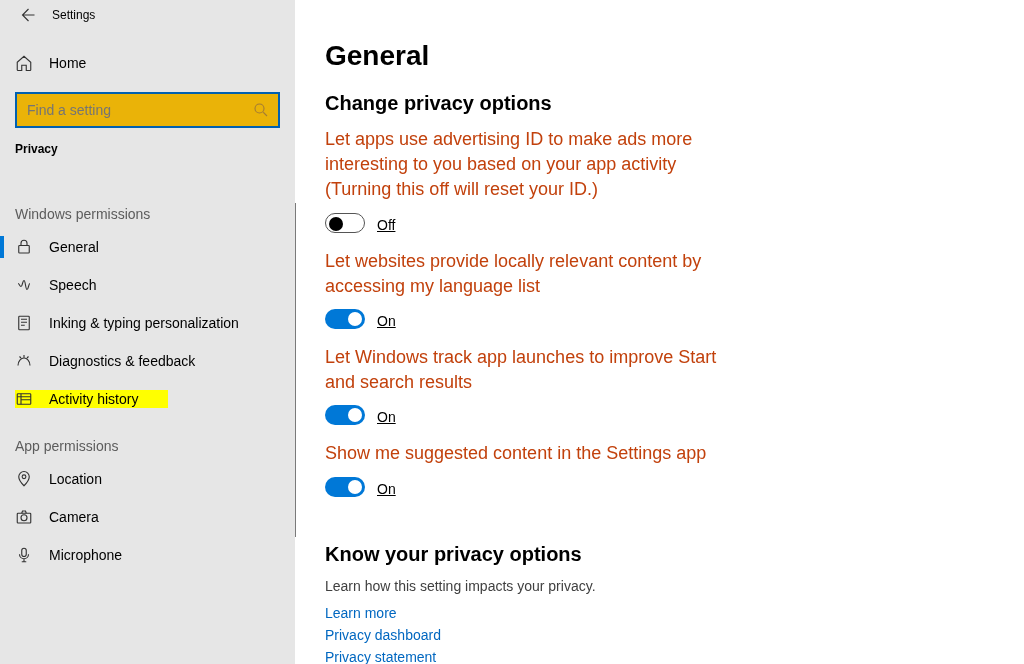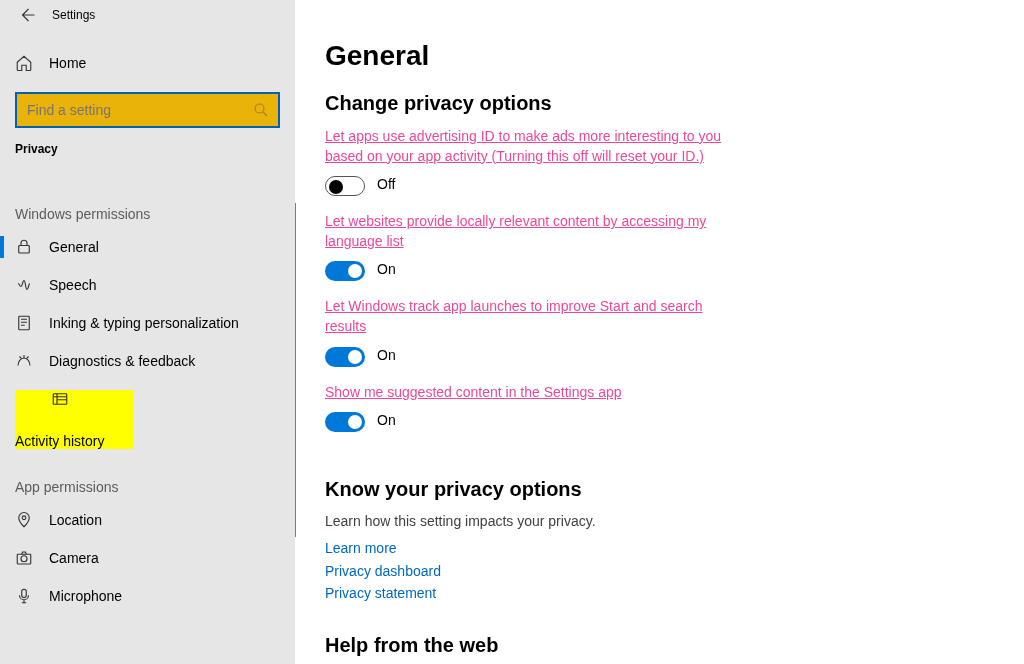--- a/index.html
+++ b/index.html
@@ -21,24 +21,24 @@
   .group-title{font-size:14px;color:#5c5c5c;padding:20px 0 6px 15px;}
   .nav-item{display:flex;align-items:center;gap:16px;padding:10px 0 10px 15px;position:relative;}
   .nav-item .label{font-size:14px;}
   .nav-item.selected::before{content:"";position:absolute;left:0;top:8px;bottom:8px;width:4px;background:#0078d7;}
   .highlight{background:#ffff00;display:inline-block;padding-right:30px;}
   .icon{width:18px;height:18px;display:inline-flex;align-items:center;justify-content:center;flex:none;}
   .icon svg{width:18px;height:18px;stroke:#333;fill:none;stroke-width:1.5;}
   
   h1{font-size:28px;font-weight:600;margin:0 0 20px 0;}
   h2{font-size:20px;font-weight:600;margin:16px 0 12px 0;}
-  .desc{font-size:14px;color:#ec4899;line-height:1.4;max-width:420px;margin-bottom:10px;text-decoration:underline;}
+  .desc{font-size:18px;color:#c2410c;line-height:1.4;max-width:420px;margin-bottom:10px;}
   .muted{color:#404040;font-size:14px;margin-bottom:8px;}
   .link{color:#0067c0;font-size:14px;line-height:1.6;display:block;width:-moz-fit-content;width:fit-content;}
-  .toggle-row{display:flex;align-items:flex-start;gap:12px;margin-bottom:16px;}
+  .toggle-row{display:flex;align-items:flex-end;gap:12px;margin-bottom:16px;text-decoration:underline;}
   .toggle{width:40px;height:20px;border-radius:10px;position:relative;}
   .toggle.on{background:#0078d7;}
   .toggle.off{background:#fff;border:1px solid #555;box-sizing:border-box;}
   .toggle .knob{position:absolute;top:3px;width:14px;height:14px;border-radius:50%;}
   .toggle.on .knob{right:3px;background:#fff;}
   .toggle.off .knob{left:3px;background:#000;}
   .toggle-label{font-size:14px;}
   .sep{height:14px;}
 </style>
 </head>
@@ -133,21 +133,21 @@
     <div class="nav-item">
       <span class="icon">
         <svg viewBox="0 0 24 24">
             <path d="M4 18c0-6 4-10 8-10s8 4 8 10M12 8V4M6 6l2 2M18 6l-2 2"></path>
           </svg>
       </span>
       <span class="label">Diagnostics &amp; feedback</span>
     </div>
 
     <div class="nav-item">
-      <span class="highlight" style="display:flex;align-items:center;gap:25px;flex-direction:column;">
+      <span class="highlight" style="display:flex;align-items:center;gap:16px;">
         <span class="icon">
           <svg viewBox="0 0 24 24">
               <rect x="3" y="5" width="18" height="14" rx="1"></rect>
               <path d="M3 9h18M8 5v14M8 13h13"></path>
             </svg>
         </span>
         <span class="label">Activity history</span>
       </span>
     </div>
 

